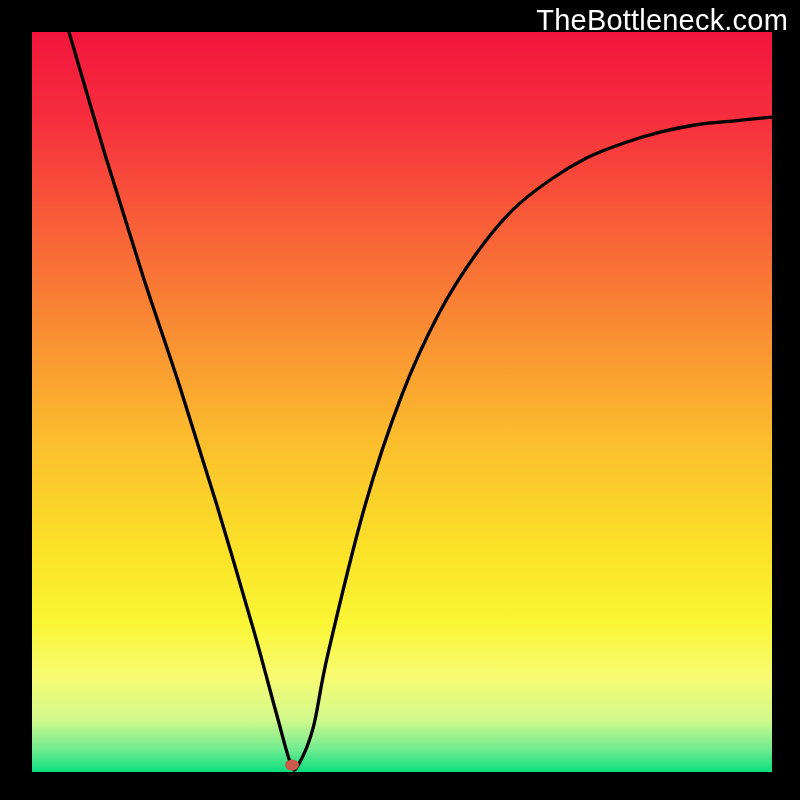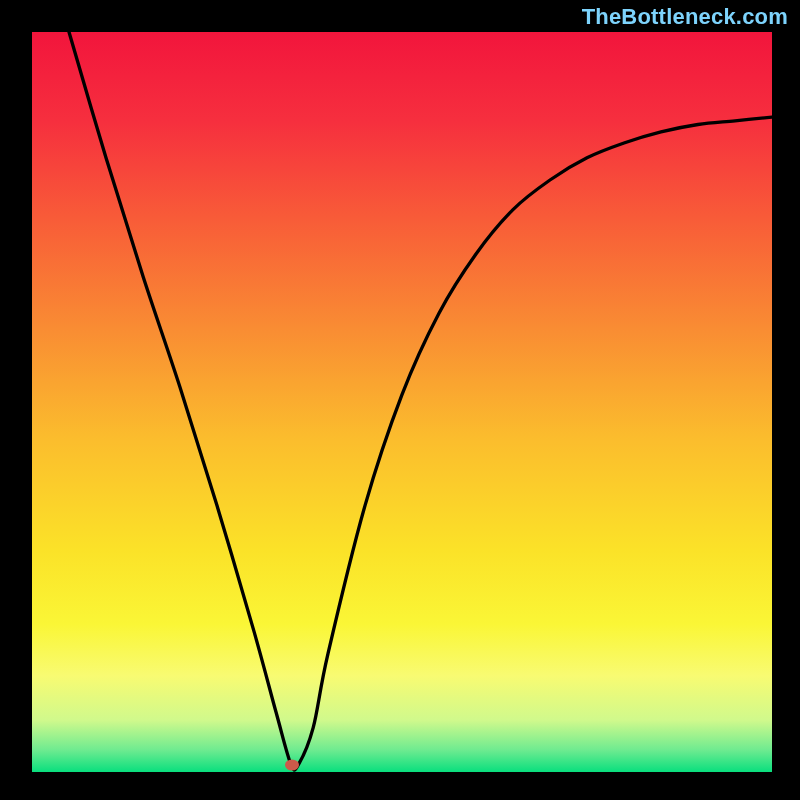--- a/index.html
+++ b/index.html
@@ -13,23 +13,23 @@
   .container {
     position: relative;
     width: 800px;
     height: 800px;
     background: #000;
   }
   .attribution {
     position: absolute;
     top: 4px;
     right: 12px;
-    color: #7dd3fc;
-    font-size: 22px;
-    font-weight: 700;
+    color: #ffffff;
+    font-size: 29px;
+    font-weight: 400;
     letter-spacing: 0.2px;
   }
   .plot {
     position: absolute;
     box-sizing: border-box;
   }
   .gradient {
     width: 100%;
     height: 100%;
   }

